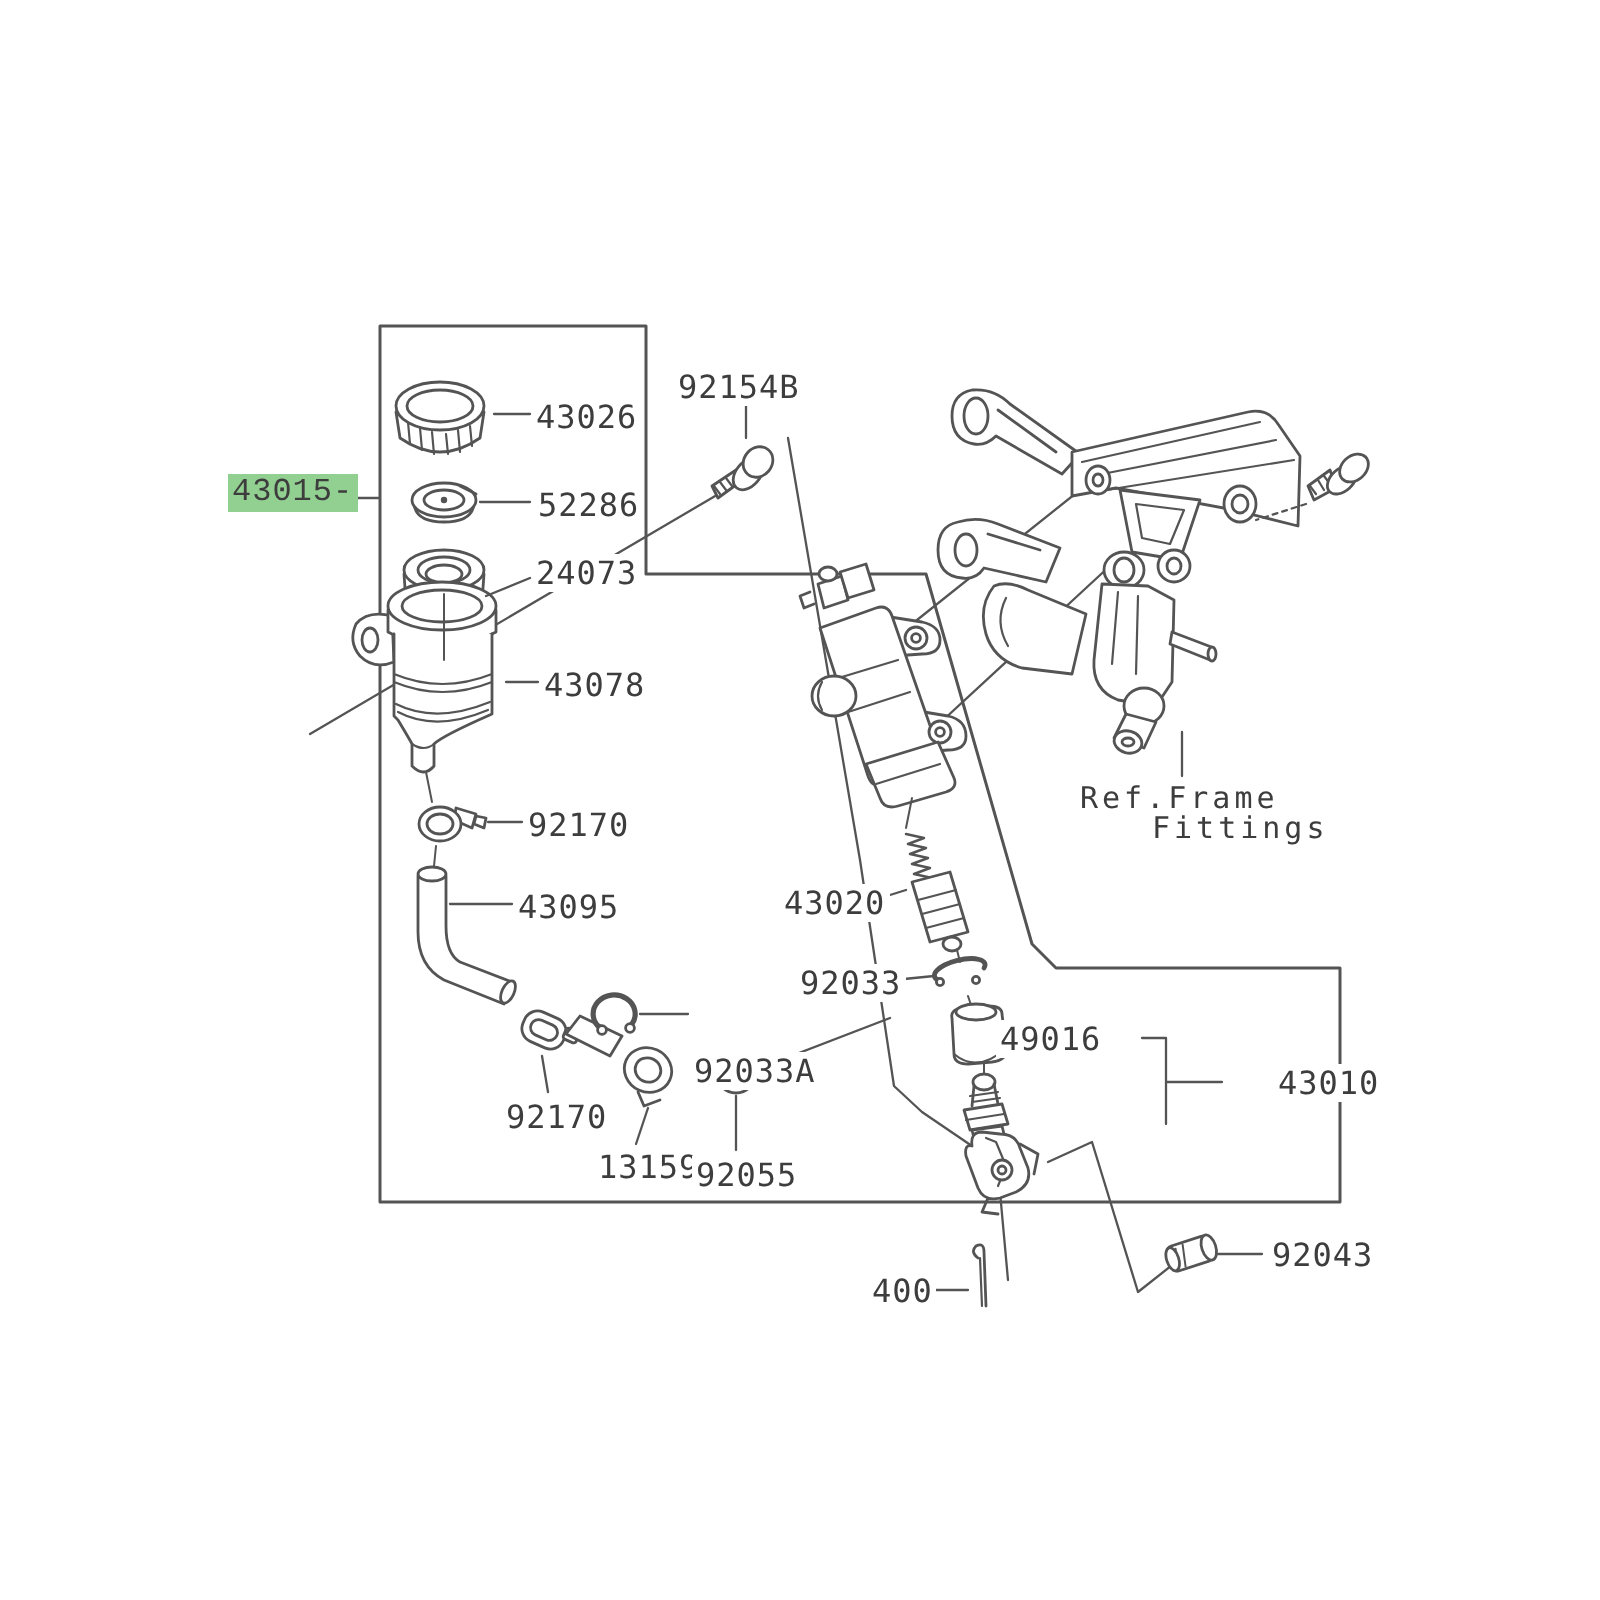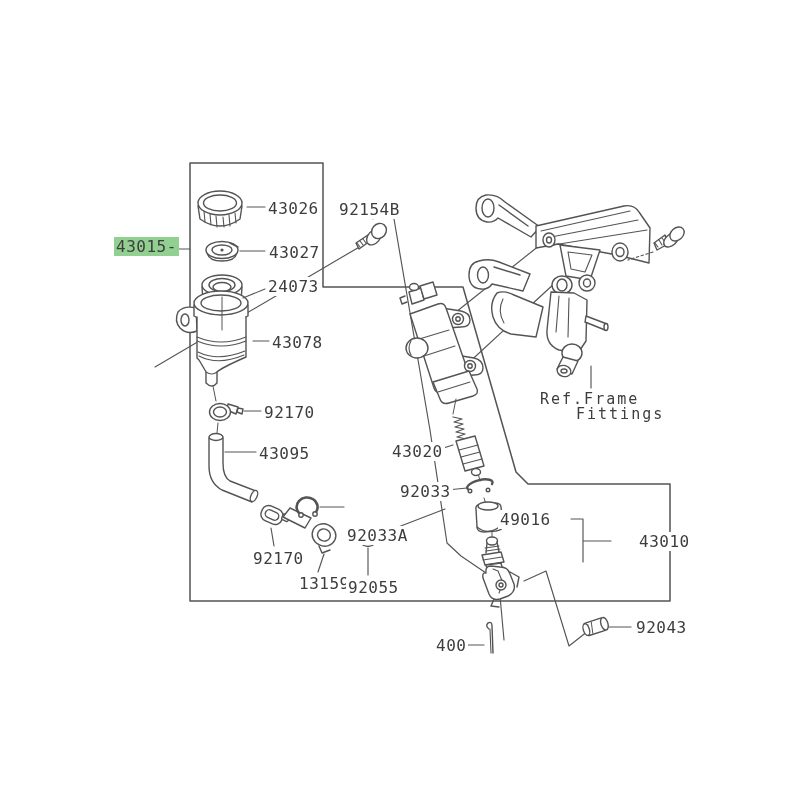--- a/index.html
+++ b/index.html
@@ -14,21 +14,21 @@
     font-family:"DejaVu Sans Mono","Liberation Mono",monospace;
     overflow:hidden;
   }
   svg{position:absolute;left:0;top:0;}
   .lbl{
     position:absolute;
     font-size:16px;line-height:17px;letter-spacing:0.5px;
     color:var(--text);background:var(--background);
     padding:1px 2px;white-space:nowrap;
   }
-  .lbl.hl{background:var(--highlight);}
+  .lbl.hl{background:var(--highlight);font-family:Liberation Mono, monospace;}
   .lbl.ref{font-size:15px;letter-spacing:2px;background:transparent;}
 </style>
 </head>
 <body>
 
 <div id="stage">
 
 <svg width="800" height="800" viewBox="0 0 800 800">
   <g fill="none" stroke="var(--line)" stroke-width="1.4" stroke-linecap="round" stroke-linejoin="round">
 
@@ -255,30 +255,30 @@
       <path d="M609,627 L631,627"></path>
       <path d="M464,645 L484,645"></path>
       <path d="M591,366 L591,388"></path>
     </g>
   </g>
 </svg>
 
 <div class="lbl hl" style="left:114px;top:237px">43015-</div>
 
 <div class="lbl" style="left:266px;top:199px">43026</div>
-<div class="lbl" style="left:267px;top:243px">43027</div>
+<div class="lbl" style="left:267px;top:243px">52286</div>
 <div class="lbl" style="left:266px;top:277px">24073</div>
 <div class="lbl" style="left:270px;top:333px">43078</div>
 <div class="lbl" style="left:262px;top:403px">92170</div>
 <div class="lbl" style="left:257px;top:444px">43095</div>
 <div class="lbl" style="left:345px;top:526px">92033A</div>
 <div class="lbl" style="left:251px;top:549px">92170</div>
 <div class="lbl" style="left:297px;top:574px">13159</div>
 <div class="lbl" style="left:346px;top:578px">92055</div>
-<div class="lbl" style="left:337px;top:200px">92154B</div>
+<div class="lbl" style="left:337px;top:184px">92154B</div>
 <div class="lbl" style="left:390px;top:442px">43020</div>
 <div class="lbl" style="left:398px;top:482px">92033</div>
 <div class="lbl" style="left:498px;top:510px">49016</div>
 <div class="lbl" style="left:637px;top:532px">43010</div>
 <div class="lbl" style="left:634px;top:618px">92043</div>
 <div class="lbl" style="left:434px;top:636px">400</div>
 
 <div class="lbl ref" style="left:538px;top:390px">Ref.Frame</div>
 <div class="lbl ref" style="left:574px;top:405px">Fittings</div>
 

